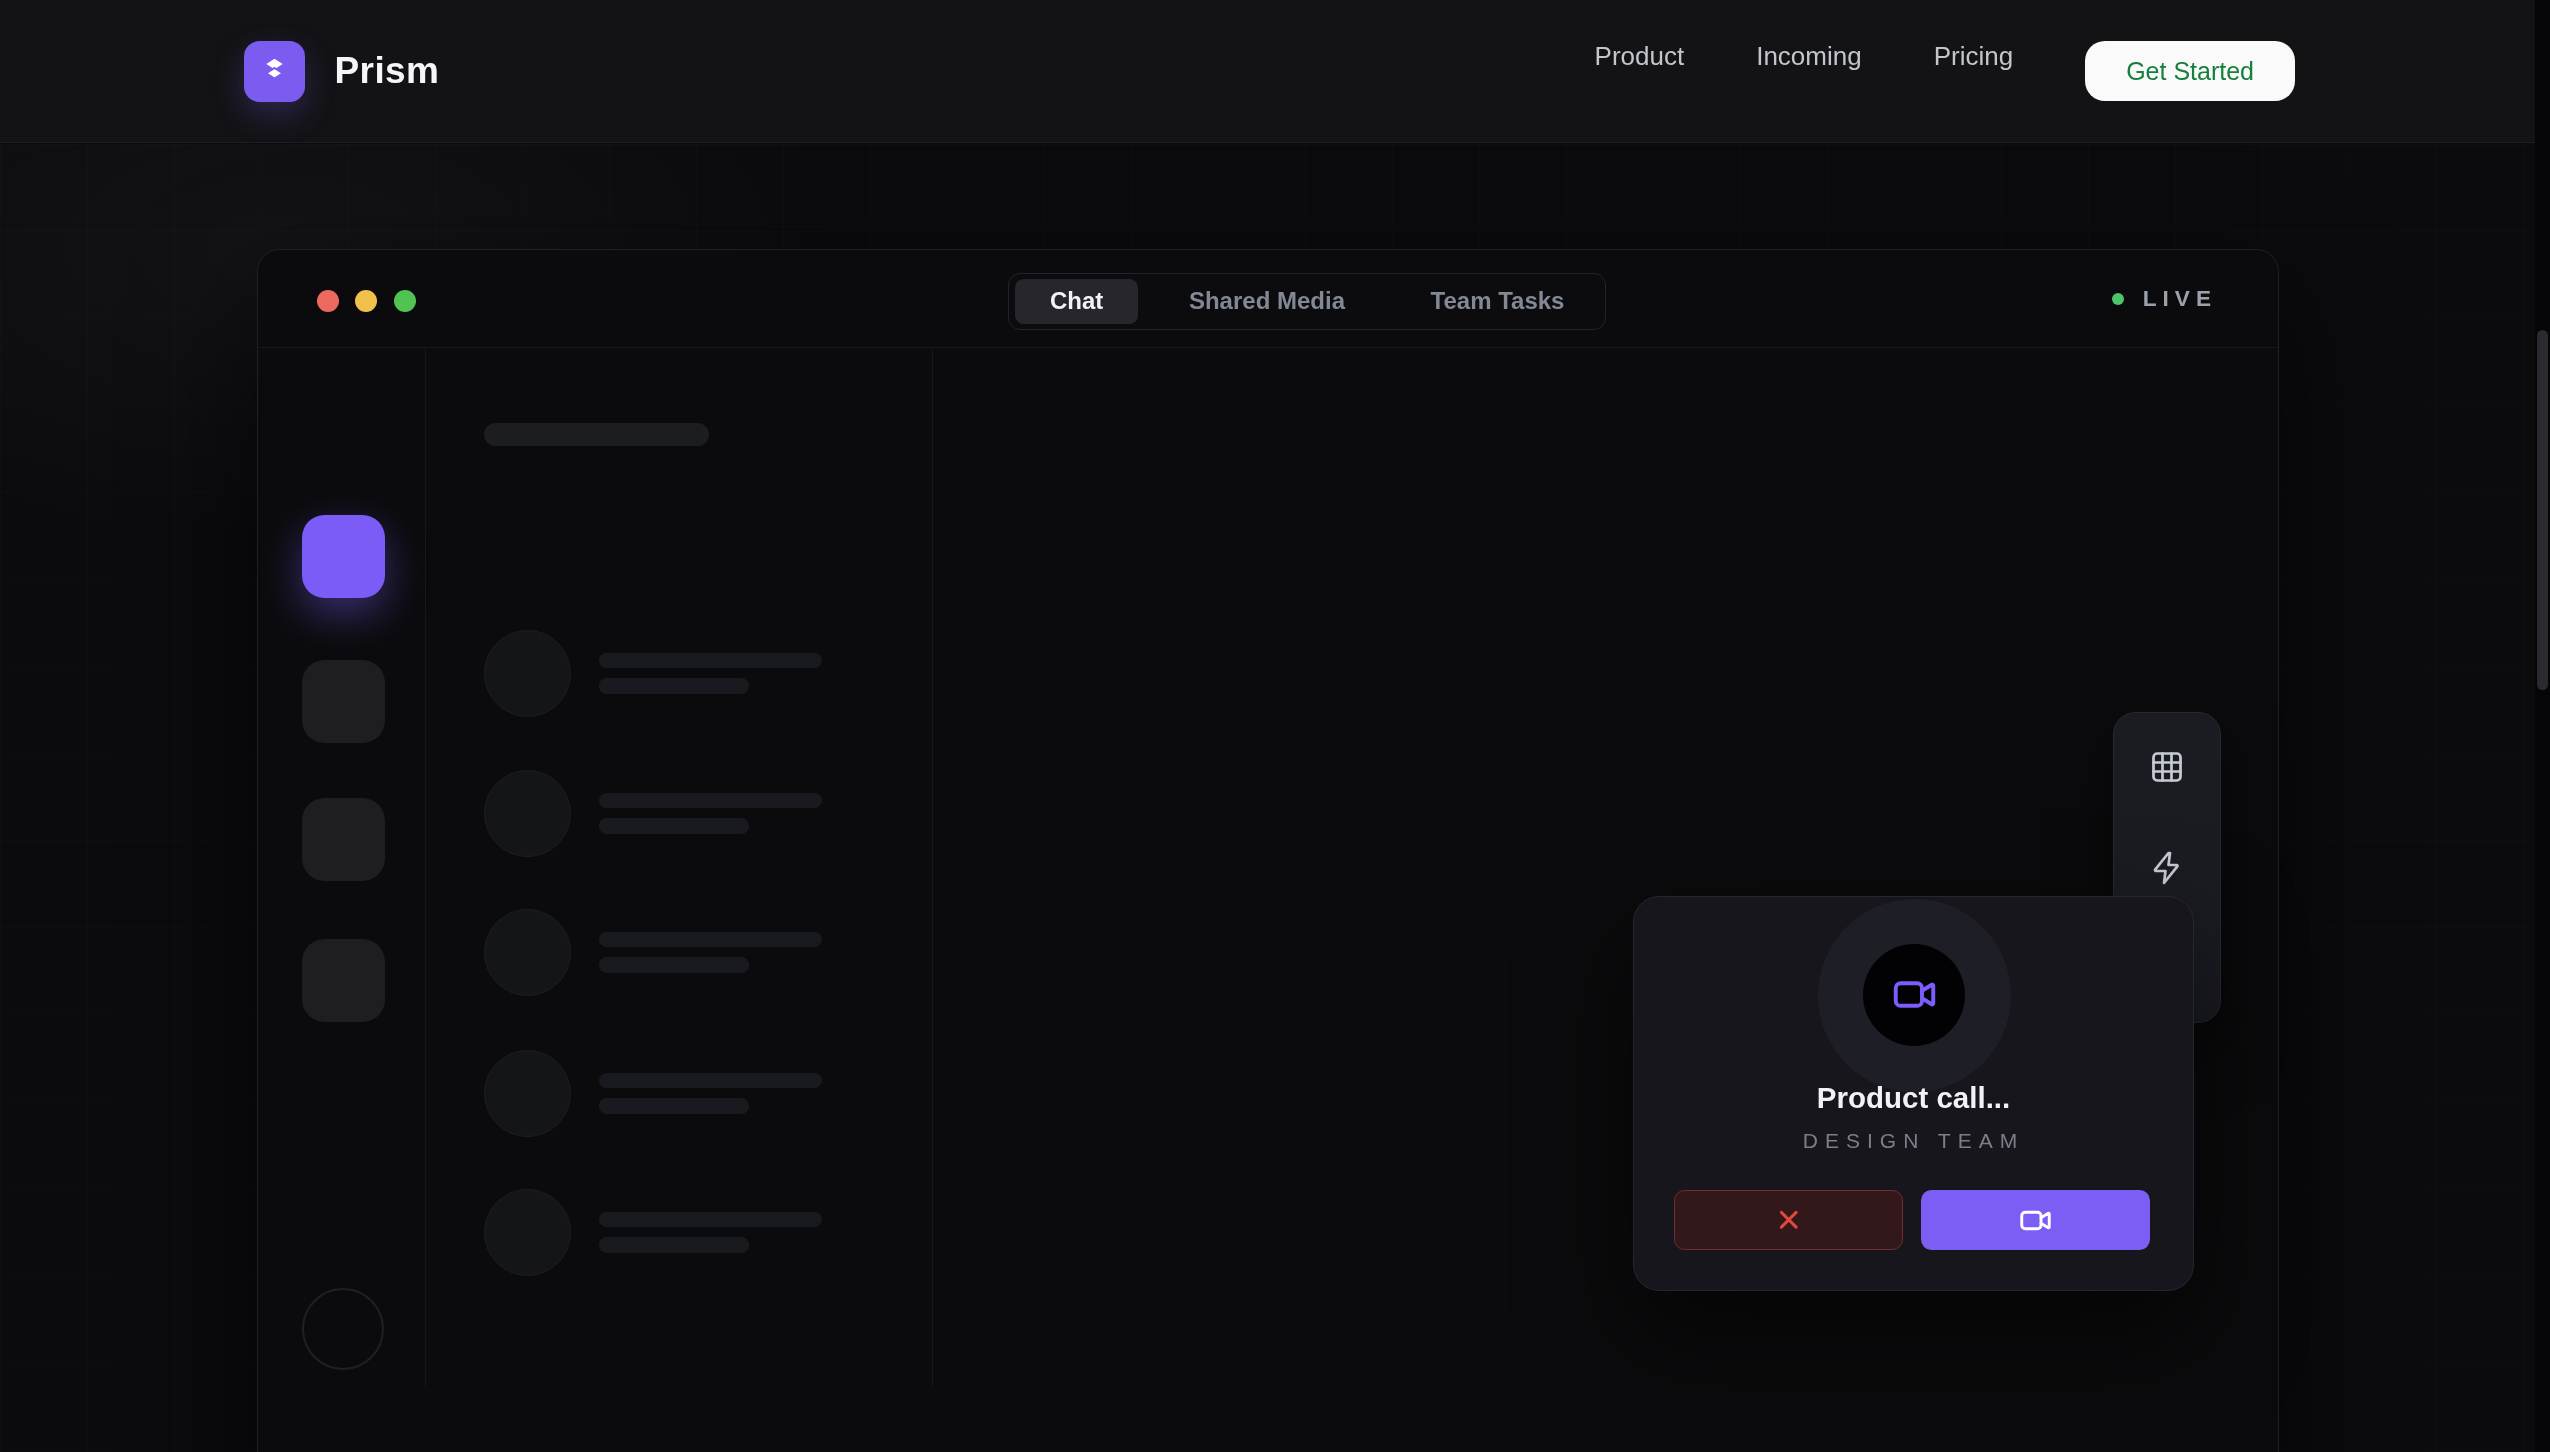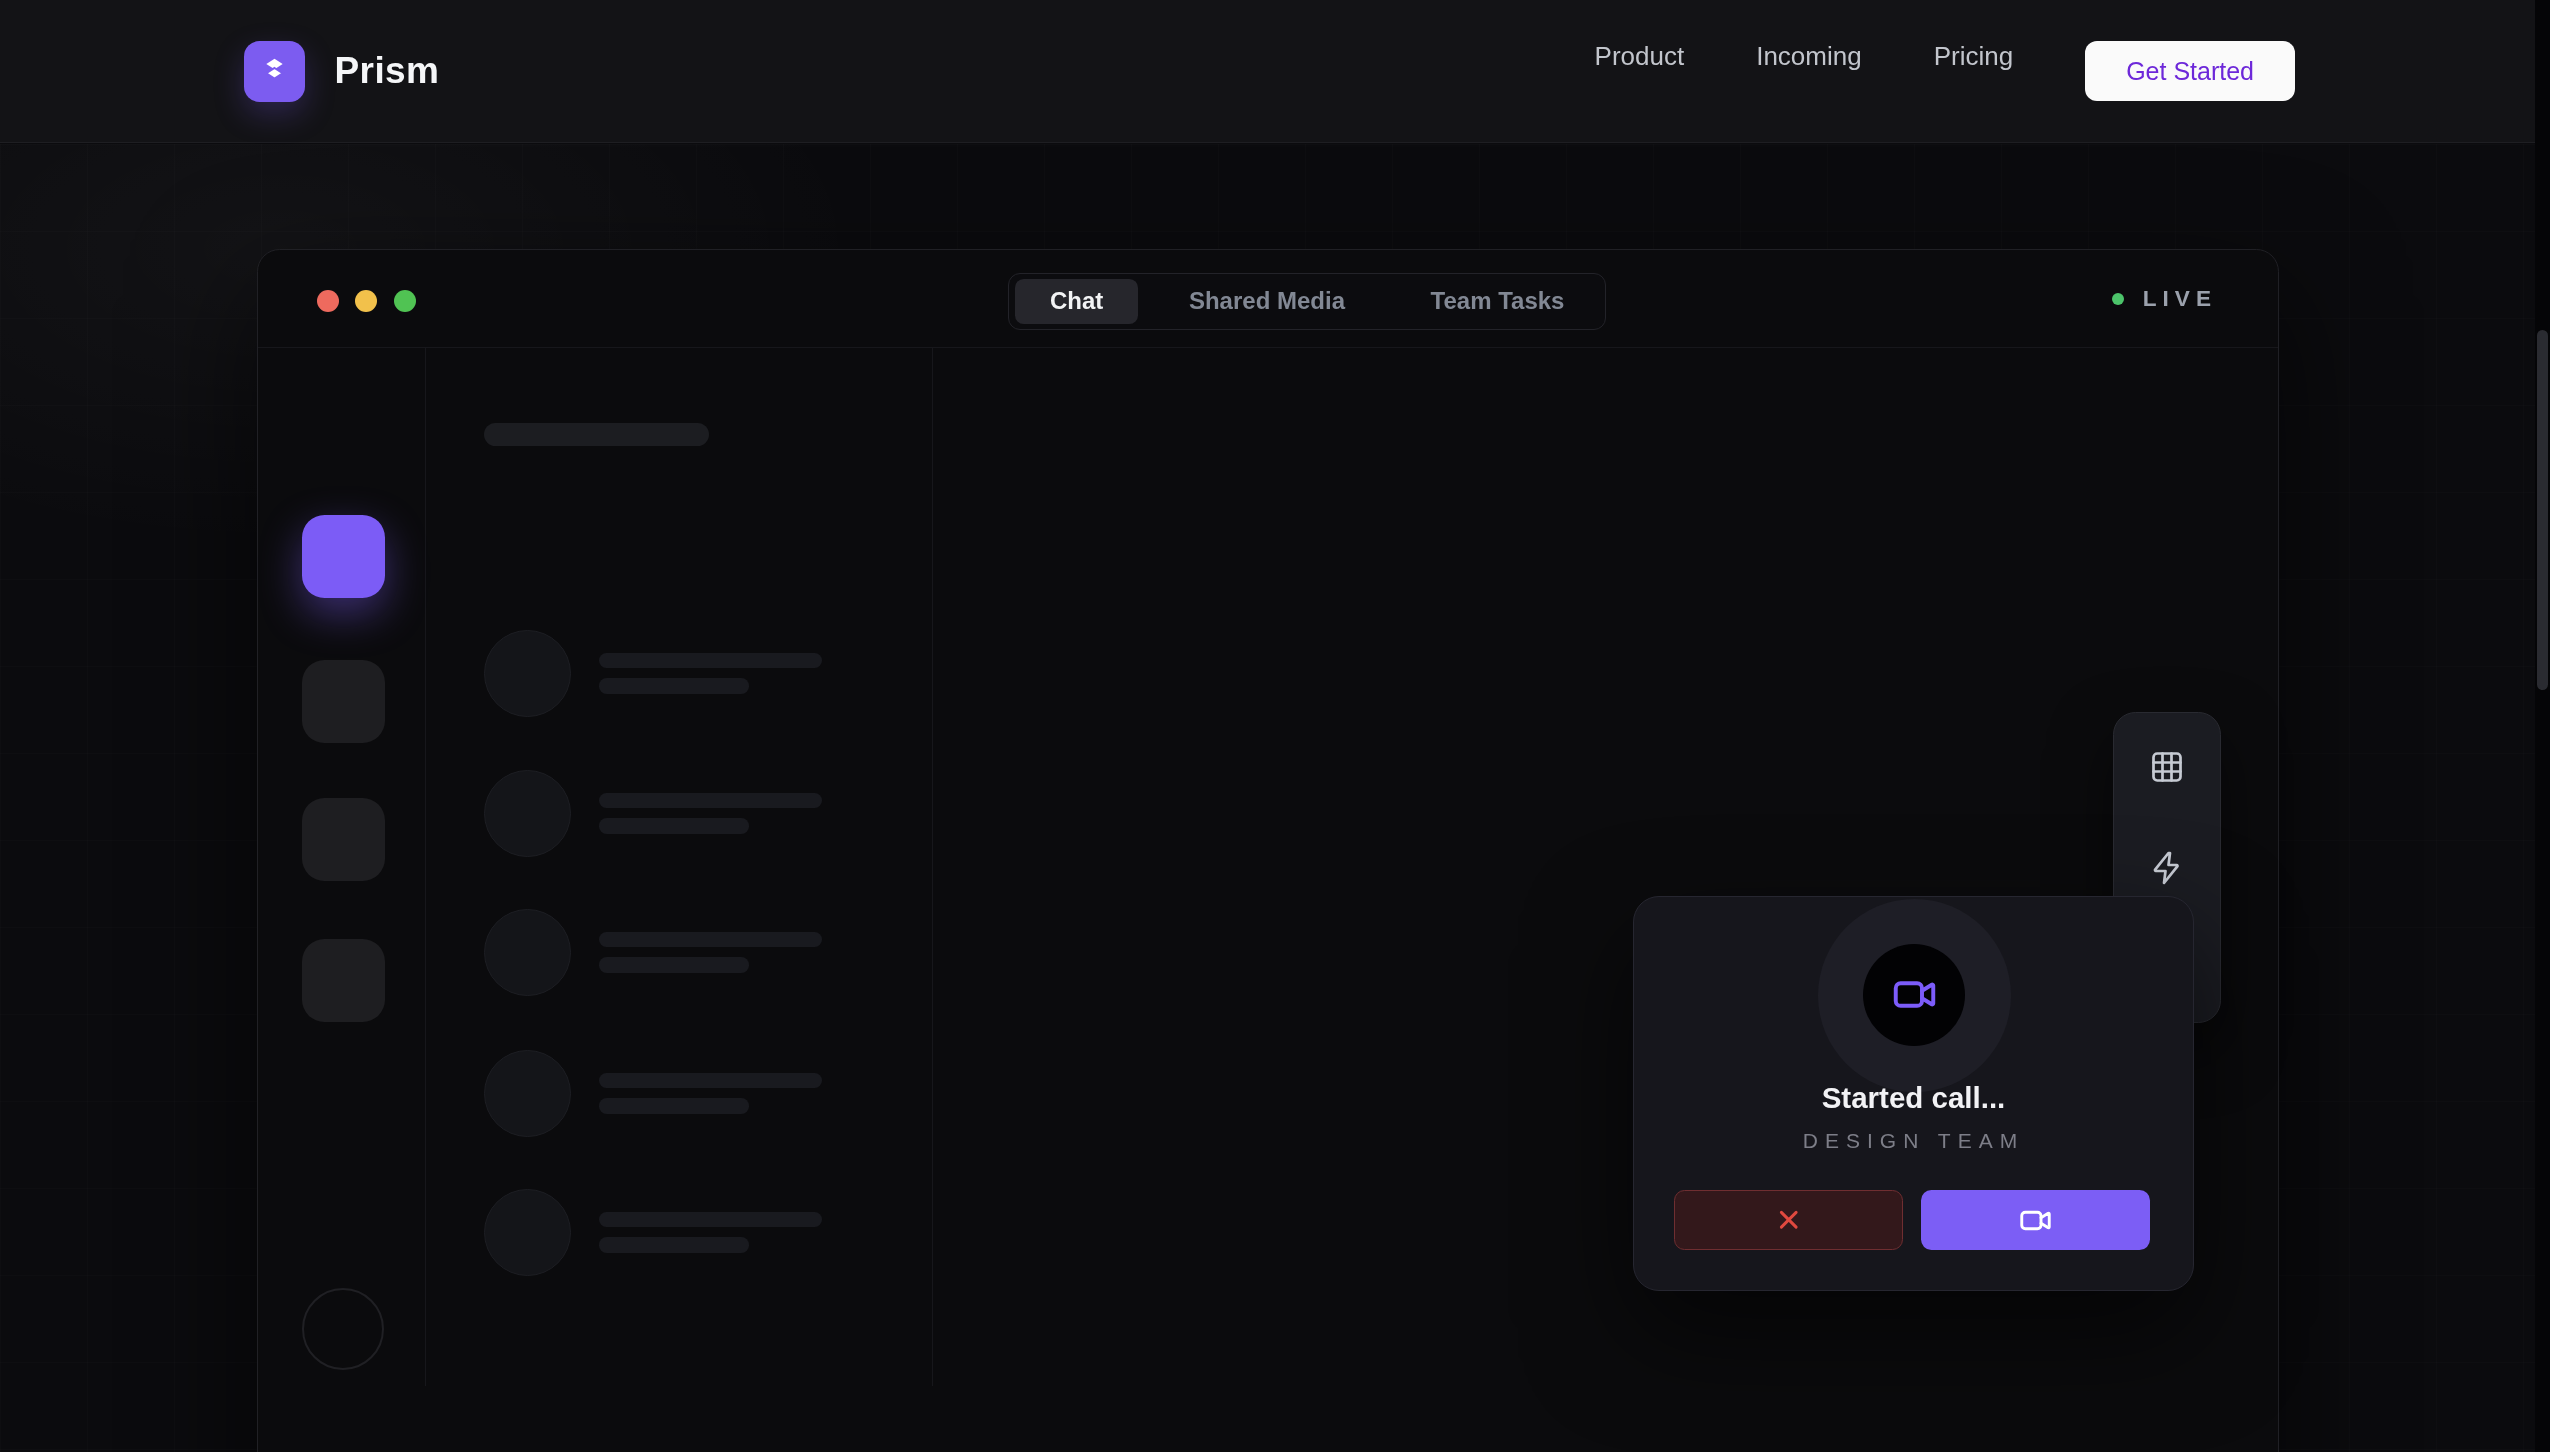--- a/index.html
+++ b/index.html
@@ -27,22 +27,22 @@
   .brand-logo {
     width: 61px; height: 61px; border-radius: 15.6px;
     background: #7c5cf0;
     display: flex; align-items: center; justify-content: center;
     box-shadow: 0 12px 29.5px rgba(124,92,240,0.25);
   }
   .brand-name { font-size: 37px; font-weight: 600; color: #f5f6f8; letter-spacing: 0.4px; }
   .nav-right { display: flex; align-items: flex-start; gap: 72px; }
   .nav-link { font-size: 26px; color: #c2c5cc; cursor: pointer; }
   .nav-cta {
-    height: 60px; padding: 0 41px; border-radius: 12px;
-    background: #fafafa; color: #6d28d9;
+    height: 60px; padding: 0 41px; border-radius: 20px;
+    background: #fafafa; color: #15803d;
     font-size: 25px; font-weight: 500;
     display: flex; align-items: center; cursor: pointer;
     border: none; font-family: inherit;
   }
 
   
   .hero {
     position: absolute; left: 0; top: 144px; width: 2550px; height: 1308px;
     background:
       radial-gradient(ellipse 954px 486px at 11% 8%, rgba(255,255,255,0.035), transparent 62%),
@@ -331,21 +331,21 @@
 
   <div class="call-modal">
     <div class="pulse-ring">
       <div class="call-icon-circle">
         <svg viewBox="0 0 24 24" fill="none" stroke="currentColor" stroke-width="2.1" stroke-linecap="round" stroke-linejoin="round">
           <path d="m16 10 5.2-3.2a.5.5 0 0 1 .8.4v9.6a.5.5 0 0 1-.8.4L16 14"></path>
           <rect x="2" y="6" width="14" height="12" rx="2.6"></rect>
         </svg>
       </div>
     </div>
-    <div class="call-title">Started call...</div>
+    <div class="call-title">Product call...</div>
     <div class="call-subtitle">DESIGN TEAM</div>
     <div class="call-actions">
       <button class="call-btn btn-decline">
         <svg viewBox="0 0 24 24" fill="none" stroke="currentColor" stroke-width="2.4" stroke-linecap="round">
           <line x1="6" y1="6" x2="18" y2="18"></line>
             <line x1="18" y1="6" x2="6" y2="18"></line>
         </svg>
       </button>
       <button class="call-btn btn-accept">
         <svg viewBox="0 0 24 24" fill="none" stroke="currentColor" stroke-width="2.1" stroke-linecap="round" stroke-linejoin="round">

